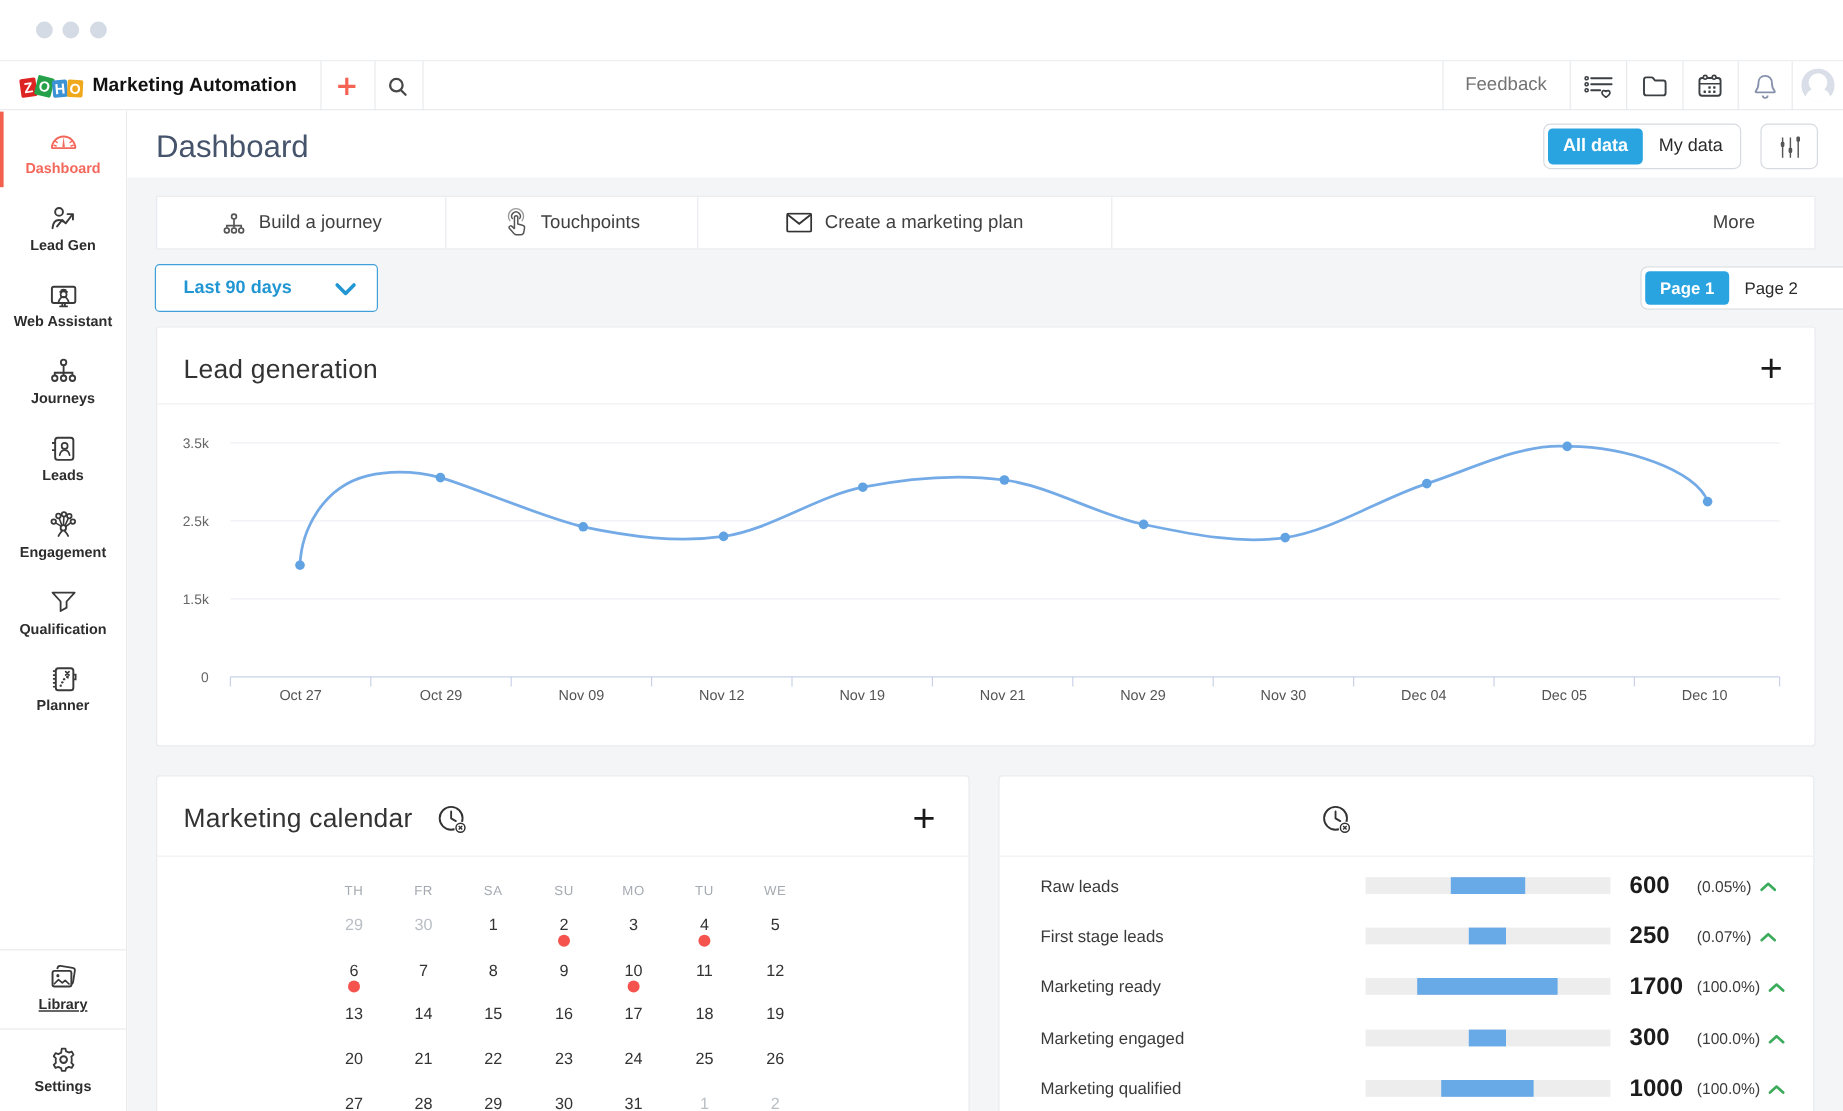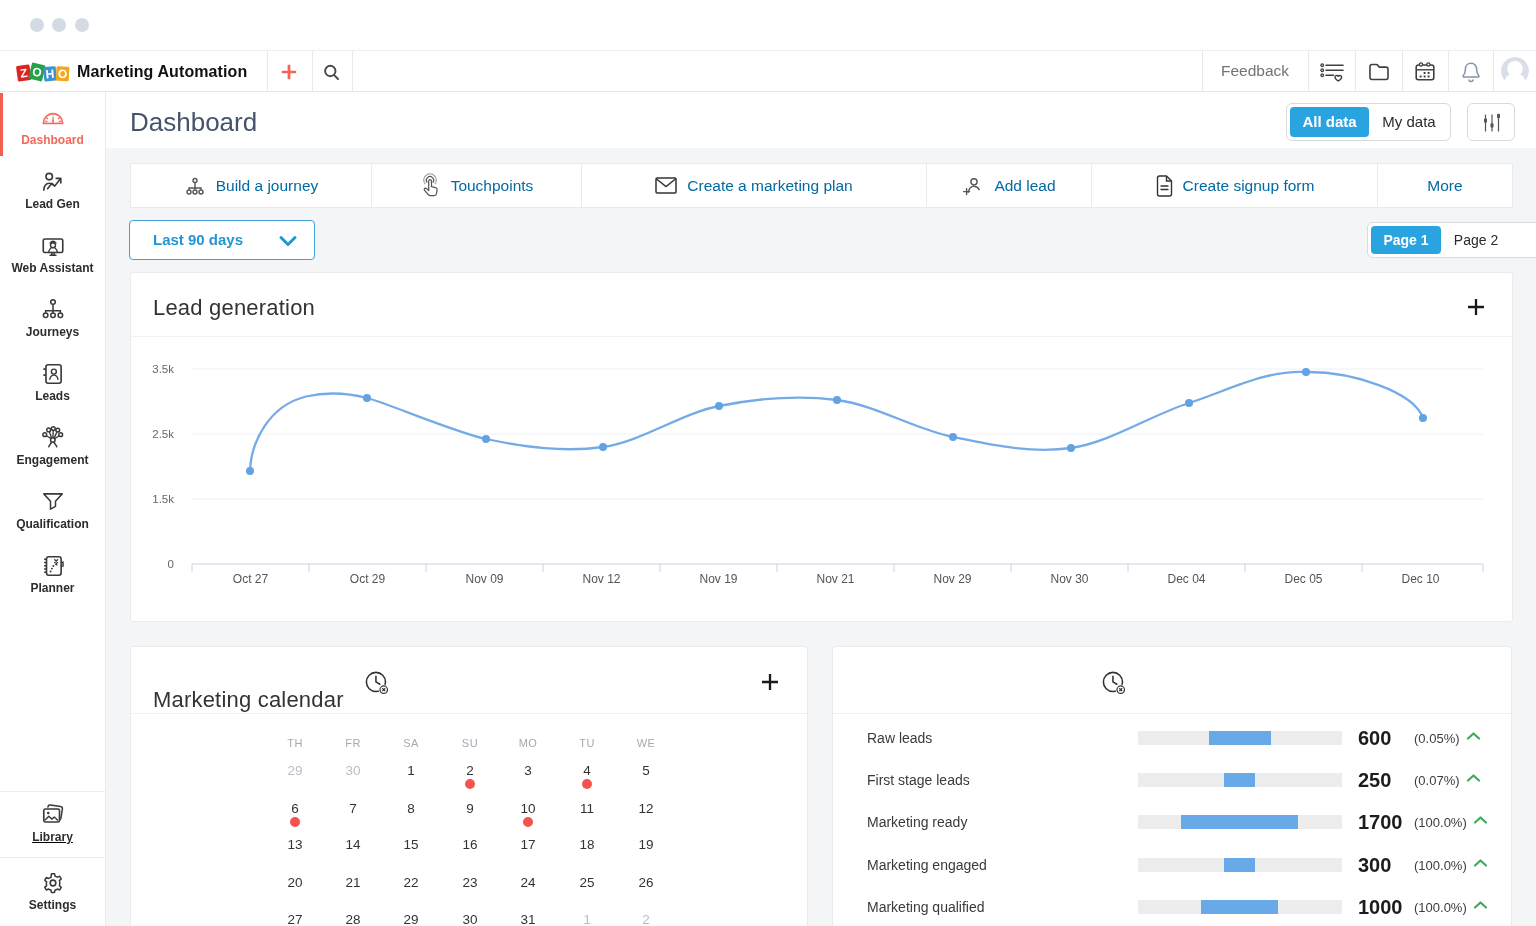--- a/index.html
+++ b/index.html
@@ -22,37 +22,37 @@
 .sdiv { position:absolute; left:0; width:105px; height:1px; background:#ececec; }
 #titleband { position:absolute; left:106px; top:92px; width:1430px; height:56px; background:#fff; }
 #pagetitle { position:absolute; left:24px; top:15px; font-size:26px; color:#45536b; }
 #content { position:absolute; left:106px; top:148px; width:1430px; height:778px; background:#f3f5f7; }
 .toggle { position:absolute; background:#fff; border:1px solid #d7dbe0; border-radius:6px; }
 .seg-on { position:absolute; background:#2aa4e0; border-radius:4px; color:#fff; font-weight:bold; text-align:center; }
 .seg-off { position:absolute; color:#2b2b2b; text-align:center; }
 #actionbar { position:absolute; left:130px; top:163px; width:1383px; height:45px; background:#fff;
   border:1px solid #e7eaee; }
 .acell { position:absolute; top:0; height:43px; border-right:1px solid #e9ebef; display:flex; align-items:center; justify-content:center; gap:10px; }
-.acell span.t { color:#0369a1; font-size:15.5px; }
+.acell span.t { color:#404040; font-size:15.5px; }
 .acell span.ico { display:flex; align-items:center; }
 #last90 { position:absolute; left:129px; top:220px; width:186px; height:40px; background:#fff;
   border:1px solid #41a0da; border-radius:4px; }
 #last90 .t { position:absolute; left:23px; top:10px; color:#2196d3; font-size:15px; font-weight:bold; }
 .card { position:absolute; background:#fff; border:1px solid #e9ebee; border-radius:3px; }
 .cardtitle { position:absolute; left:22px; font-size:22px; color:#333; letter-spacing:0.2px; }
 .carddiv { position:absolute; left:0; width:100%; height:1px; background:#f1f1f1; }
 .cal-h { position:absolute; font-size:11px; color:#a4aab1; width:40px; text-align:center; letter-spacing:0.5px; }
 .cal-d { position:absolute; font-size:13.5px; color:#333; width:40px; text-align:center; }
 .cal-d.mut { color:#b9bec5; }
 .cal-dot { position:absolute; width:10px; height:10px; border-radius:50%; background:#f4534e; }
 .ls-lbl { position:absolute; left:34px; font-size:14px; color:#3a3a3a; }
 .ls-track { position:absolute; left:305px; width:204px; height:14px; background:#ededed; }
 .ls-fill { position:absolute; top:0; height:14px; background:#68a9e8; }
 .ls-val { position:absolute; left:525px; font-size:20px; font-weight:bold; color:#1c1c1c; }
-.ls-pct { position:absolute; left:581px; font-size:13px; color:#3c3c3c; display:flex; }
+.ls-pct { position:absolute; left:581px; font-size:13px; color:#3c3c3c; display:flex; align-items:center; }
 </style>
 </head>
 <body>
 <div id="page">
   <div class="dot" style="left:30px;"></div>
   <div class="dot" style="left:52px;"></div>
   <div class="dot" style="left:75px;"></div>
 
   <div id="header">
     <div class="abs" style="left:15px; top:7px;"><svg width="58" height="30" viewBox="0 0 58 30" fill="none">
@@ -294,40 +294,20 @@
         <span class="t">Touchpoints</span>
       </div>
     <div class="acell" style="left:451px; width:345px;">
         <span class="ico">
           <svg width="22" height="17" viewBox="0 0 22 17" fill="none">
             <rect x="1" y="1" width="20" height="15" rx="1" stroke="#333" stroke-width="1.5"></rect>
 <path d="M1.5 2 L11 9.5 L20.5 2" stroke="#333" stroke-width="1.5" fill="none"></path>
           </svg>
         </span>
         <span class="t">Create a marketing plan</span>
-      </div>
-    <div class="acell" style="left:796px; width:165px;">
-        <span class="ico">
-          <svg width="22" height="22" viewBox="0 0 22 22" fill="none">
-            <circle cx="12" cy="6.8" r="3.1" stroke="#555" stroke-width="1.4"></circle>
-<path d="M6.2 17.2 c0.9-4 3-6 5.8-6 c2.3 0 4.1 1.3 5.2 3.4" stroke="#555" stroke-width="1.4" fill="none" stroke-linecap="round"></path>
-<path d="M4.6 13.6 v6 M1.6 16.6 h6" stroke="#555" stroke-width="1.4" stroke-linecap="round"></path>
-          </svg>
-        </span>
-        <span class="t">Add lead</span>
-      </div>
-    <div class="acell" style="left:961px; width:286px;">
-        <span class="ico">
-          <svg width="18" height="22" viewBox="0 0 17 22" fill="none">
-            <path d="M2 3 c0-1.1 0.9-2 2-2 h7 l5 5 v13 c0 1.1 -0.9 2 -2 2 H4 c-1.1 0 -2-0.9 -2-2 Z" stroke="#333" stroke-width="1.4" stroke-linejoin="round"></path>
-<path d="M11 1.5 V6 h4.5" stroke="#333" stroke-width="1.4"></path>
-<path d="M5.5 11 h7 M5.5 14.5 h7" stroke="#333" stroke-width="1.3" stroke-linecap="round"></path>
-          </svg>
-        </span>
-        <span class="t">Create signup form</span>
       </div>
     <div class="acell" style="left:1247px; width:134px; border-right:none;">
         <span class="t">More</span>
       </div>
   </div>
 
   <div id="last90">
     <div class="t">Last 90 days</div>
     <svg class="abs" style="left:148px; top:14px;" width="20" height="13" viewBox="0 0 20 13">
       <path d="M3,2.5 L10,9.5 L17,2.5" fill="none" stroke="#2196d3" stroke-width="3" stroke-linecap="round" stroke-linejoin="round"></path>
@@ -385,21 +365,21 @@
 <circle cx="706" cy="127" r="4" fill="#60a2e2"></circle>
 <circle cx="822" cy="164" r="4" fill="#60a2e2"></circle>
 <circle cx="940" cy="175" r="4" fill="#60a2e2"></circle>
 <circle cx="1058" cy="130" r="4" fill="#60a2e2"></circle>
 <circle cx="1175" cy="99" r="4" fill="#60a2e2"></circle>
 <circle cx="1292" cy="145" r="4" fill="#60a2e2"></circle>
     </svg>
   </div>
 
   <div class="card" style="left:130px; top:646px; width:678px; height:300px;">
-    <div class="cardtitle" style="top:40px;">Marketing calendar</div>
+    <div class="cardtitle" style="top:22px;">Marketing calendar</div>
     <div class="abs" style="left:233px; top:23px;"><svg width="27" height="27" viewBox="0 0 26 26" fill="none">
           <circle cx="11.5" cy="11.5" r="9.2" stroke="#333" stroke-width="1.5"></circle>
 <path d="M11.5 6 v5.5 l3.8 2.2" stroke="#333" stroke-width="1.5" stroke-linecap="round" stroke-linejoin="round"></path>
 <circle cx="19" cy="19" r="5" fill="#fff"></circle>
           <circle cx="19" cy="19" r="3.6" stroke="#333" stroke-width="1.2"></circle>
 <path d="M17.6 17.6 l2.8 2.8 M20.4 17.6 l-2.8 2.8" stroke="#333" stroke-width="1.1"></path>
         </svg></div>
     <svg class="abs" style="left:630px; top:26px;" width="18" height="18" viewBox="0 0 18 18">
       <path d="M9 1 V17 M1 9 H17" stroke="#1a1a1a" stroke-width="2.3" fill="none"></path>
     </svg>

